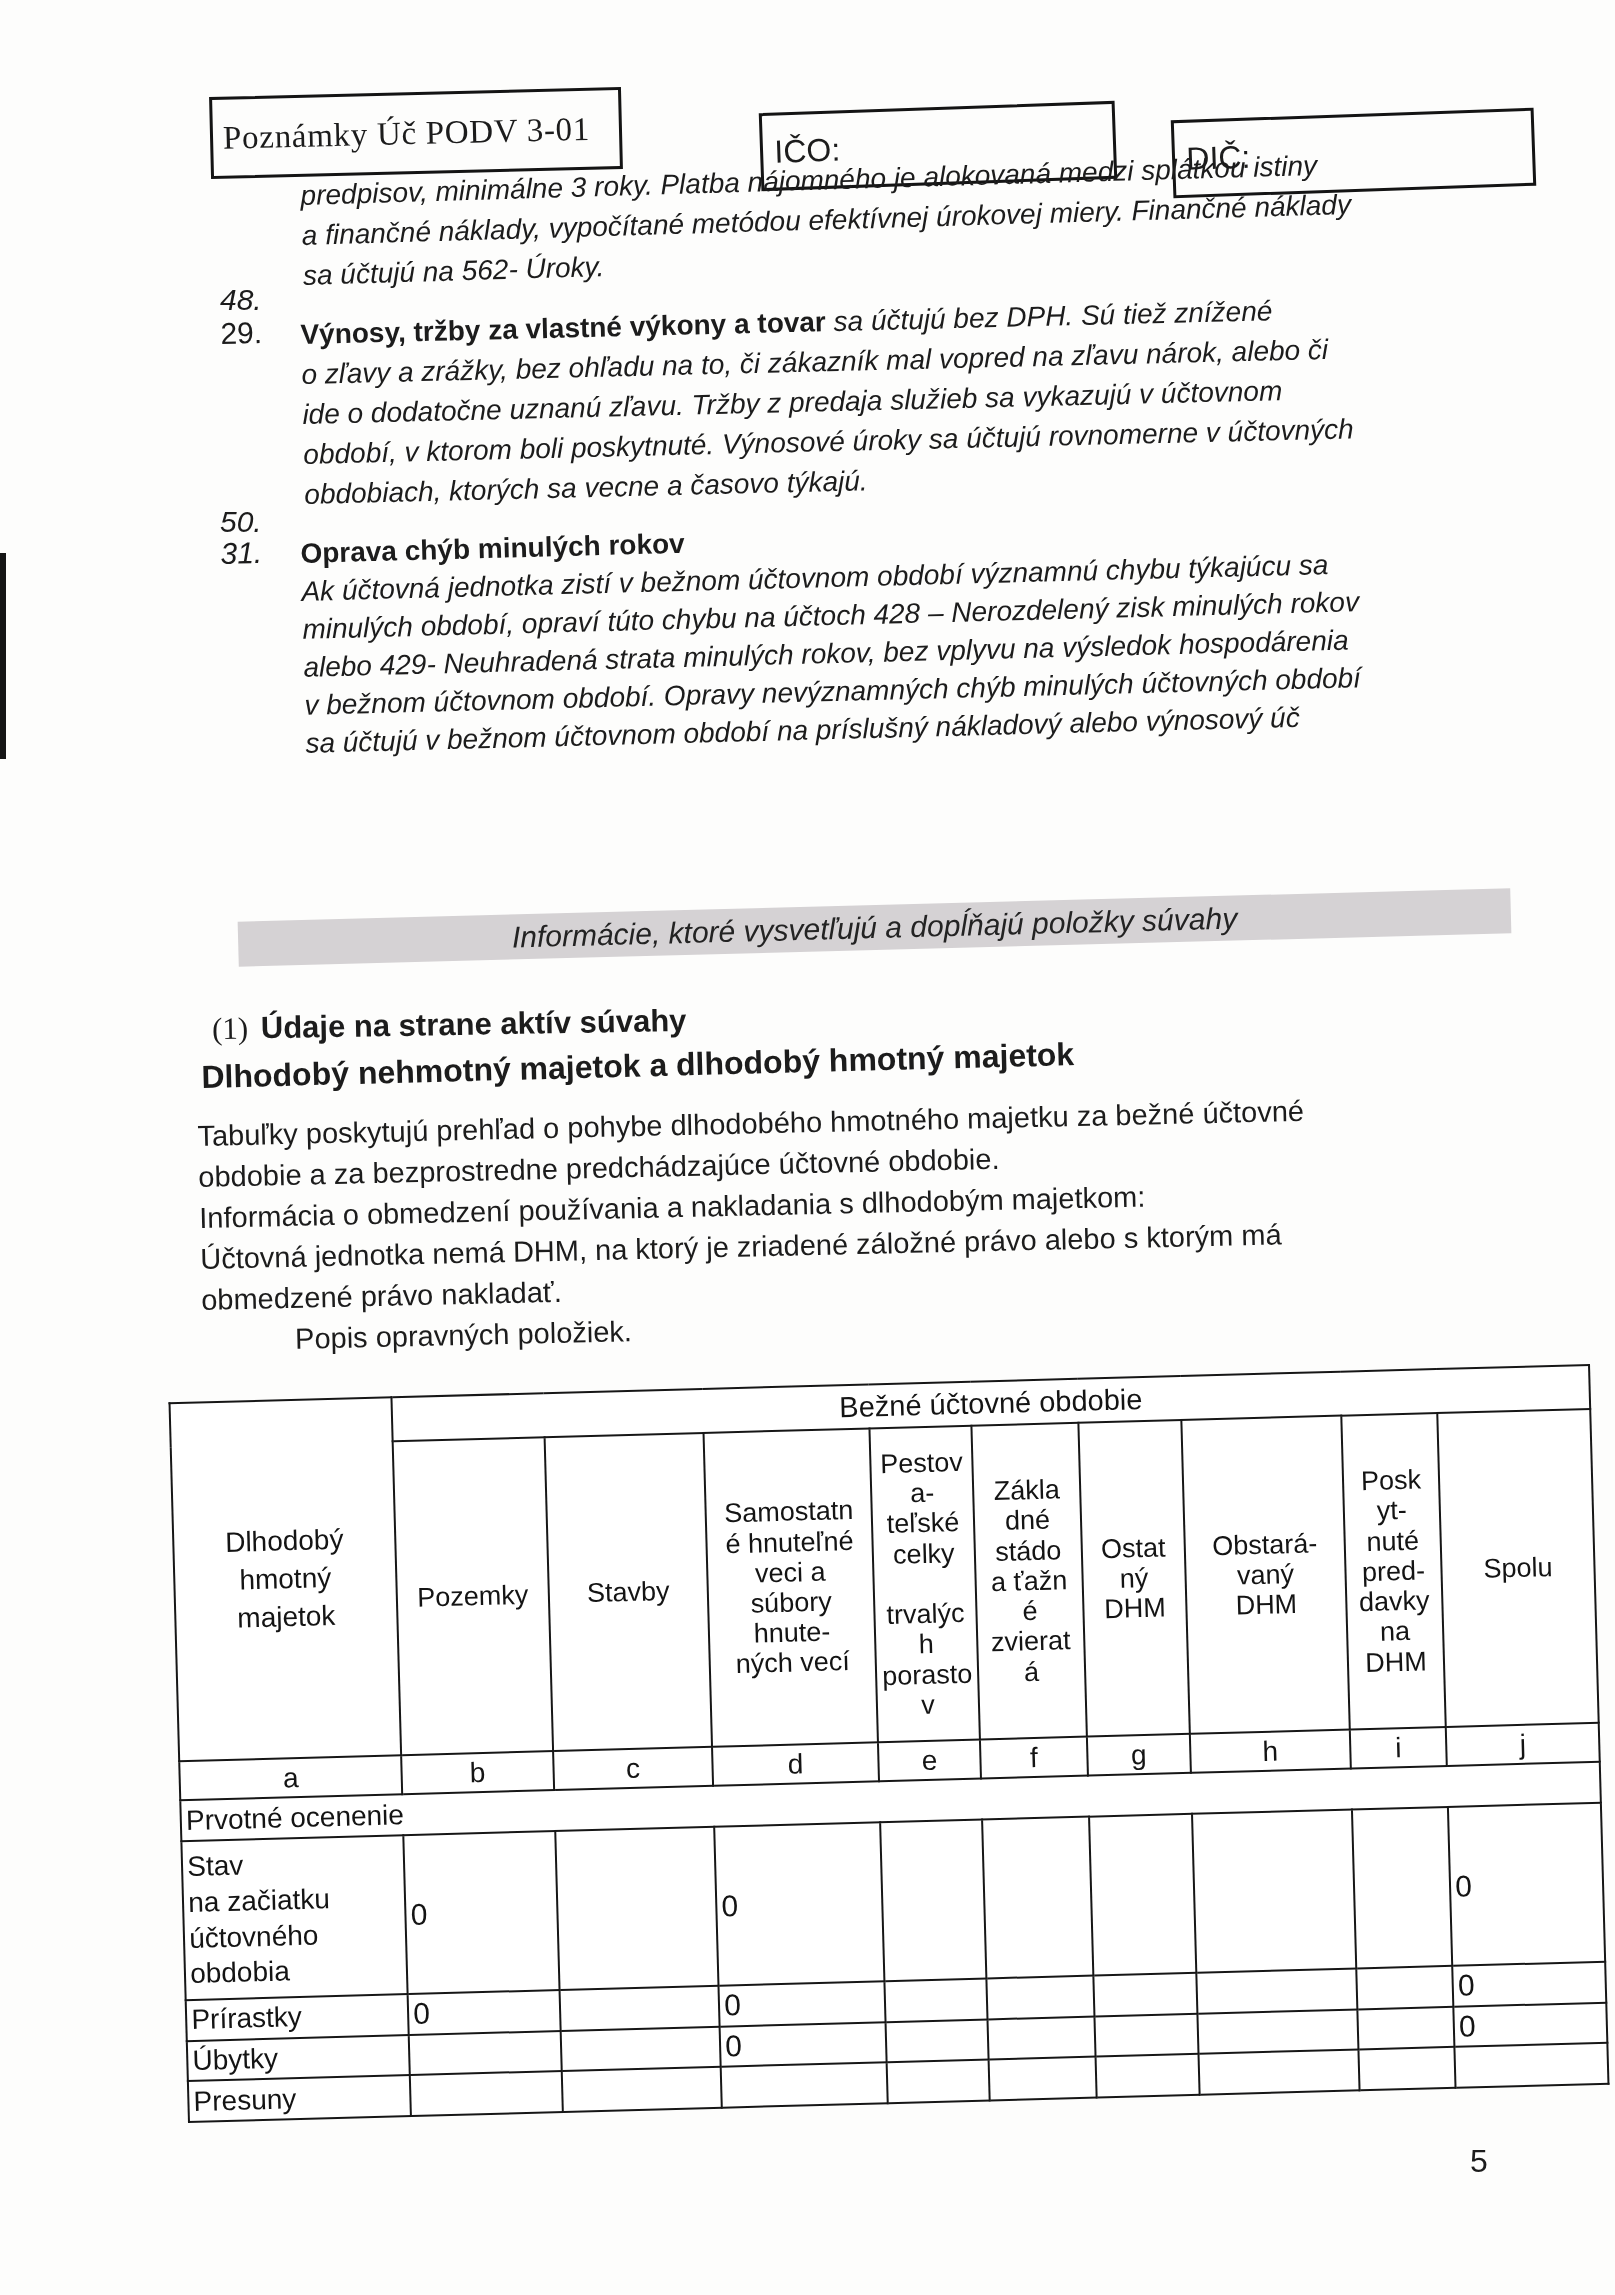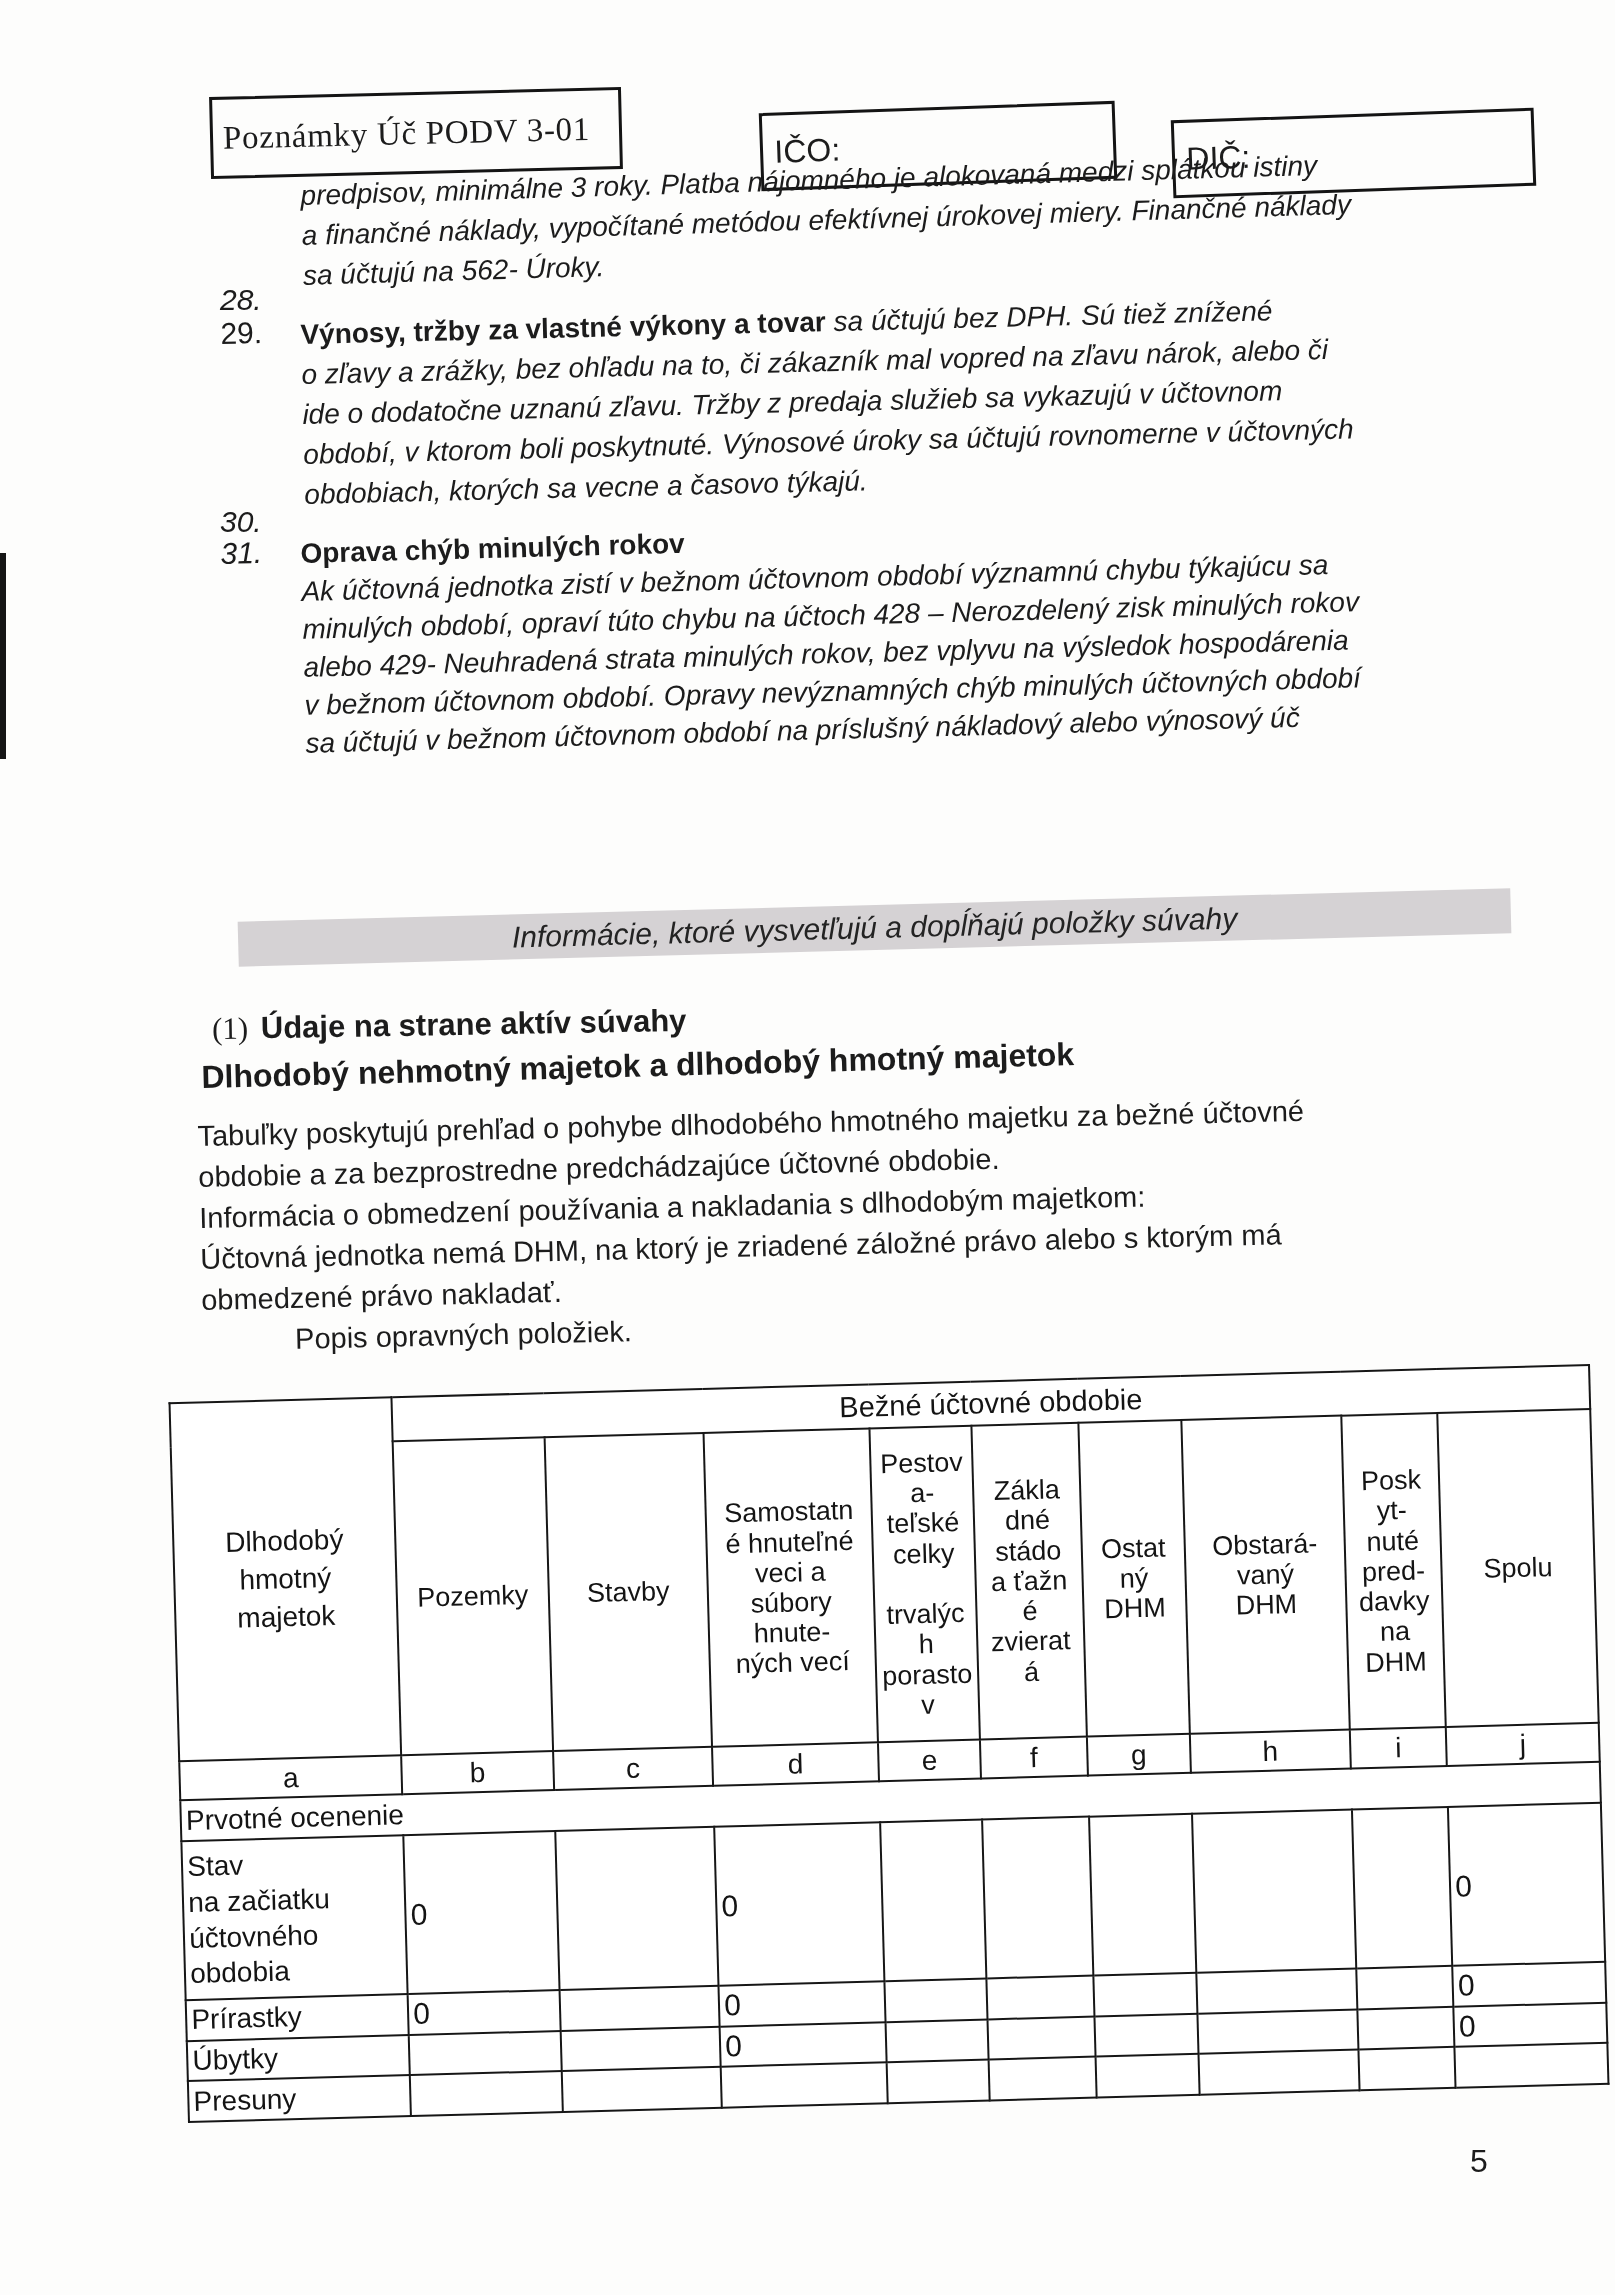--- a/index.html
+++ b/index.html
@@ -67,36 +67,36 @@
   </div>
   <div class="abs fieldbox dicbox">
     <span>DIČ:</span>
   </div>
 
   <div class="abs para intro it pre">predpisov, minimálne 3 roky. Platba nájomného je alokovaná medzi splátkou istiny
 a finančné náklady, vypočítané metódou efektívnej úrokovej miery. Finančné náklady
 sa účtujú na 562- Úroky.</div>
 
   <div class="abs numitem" style="top:283px;">
-    <span class="num it">28.</span>
+    <span class="num it">48.</span>
   </div>
 
   <div class="abs numitem" style="top:317px;transform:rotate(-1.4deg);transform-origin:left top;">
     <span class="num">29.</span>
     <div class="body para">
       <div><b>Výnosy, tržby  za vlastné výkony a tovar</b><span class="it"> sa účtujú bez DPH. Sú tiež znížené</span></div>
       <div class="pre it">o zľavy a zrážky, bez ohľadu na to, či zákazník mal vopred na zľavu nárok, alebo či
 ide o dodatočne uznanú zľavu. Tržby z predaja služieb sa vykazujú v účtovnom
 období, v ktorom boli poskytnuté. Výnosové úroky sa účtujú rovnomerne v účtovných
 obdobiach, ktorých sa vecne a časovo týkajú.</div>
     </div>
   </div>
 
   <div class="abs numitem" style="top:505px;">
-    <span class="num it">30.</span>
+    <span class="num it">50.</span>
   </div>
 
   <div class="abs numitem" style="top:537px;transform:rotate(-1.5deg);transform-origin:left top;">
     <span class="num it">31.</span>
     <div class="body" style="font-size:28px;line-height:38px;">
       <div class="b">Oprava chýb minulých rokov</div>
       <div class="pre it">Ak účtovná jednotka zistí v bežnom účtovnom období významnú chybu týkajúcu sa
 minulých období, opraví túto chybu na účtoch 428 – Nerozdelený zisk minulých rokov
 alebo 429- Neuhradená strata minulých rokov, bez vplyvu na výsledok hospodárenia
 v bežnom účtovnom období. Opravy nevýznamných chýb minulých účtovných období

